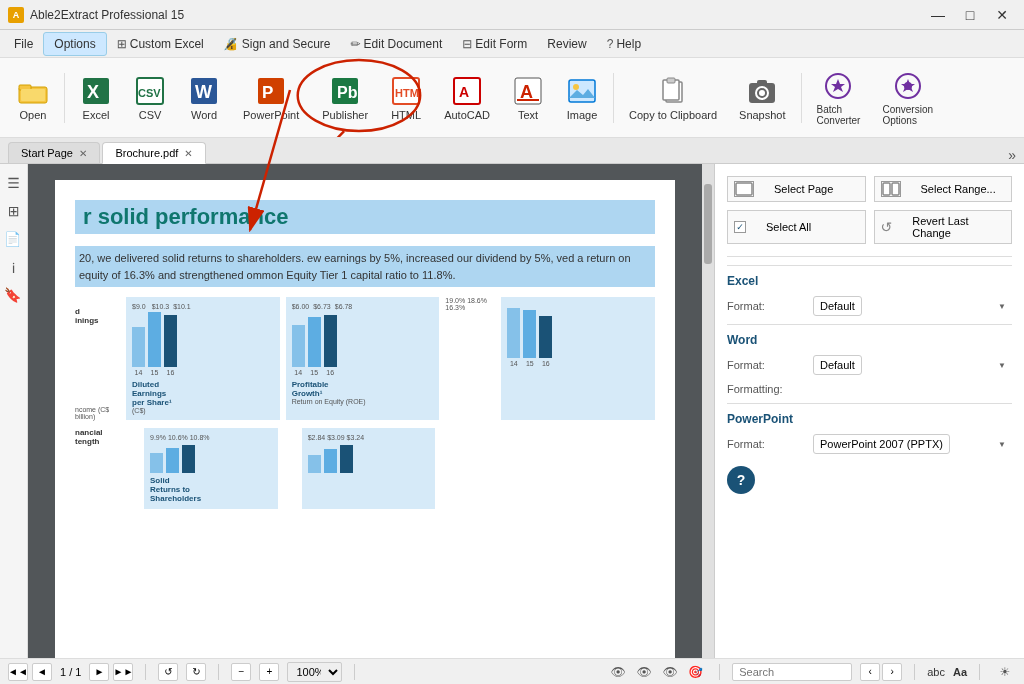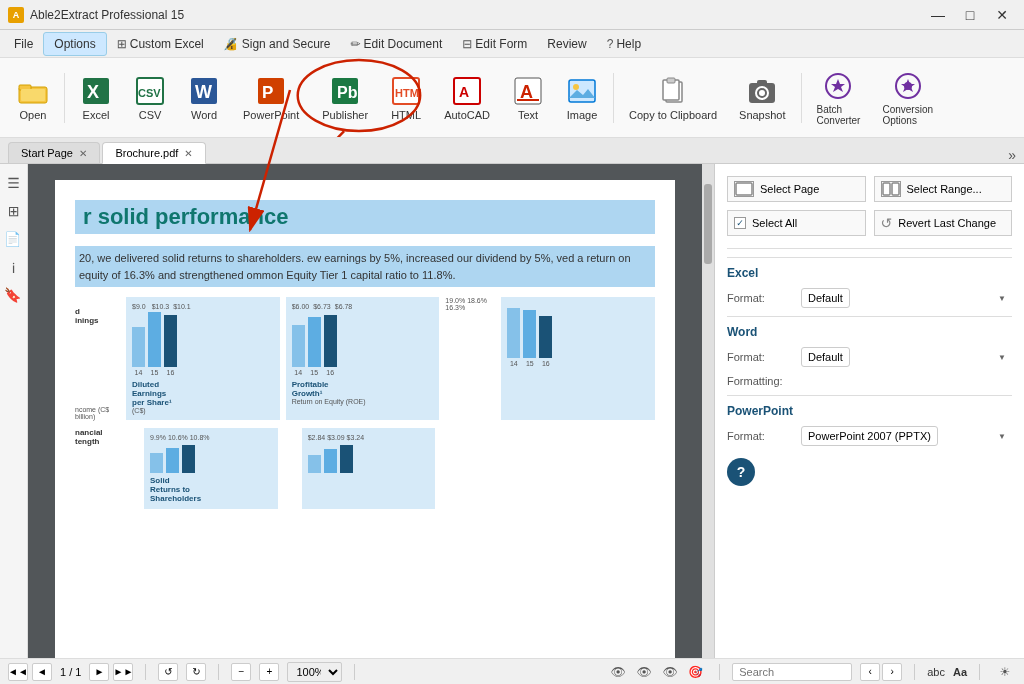--- a/index.html
+++ b/index.html
@@ -43,29 +43,29 @@
     .pdf-body-text { font-size: 11px; color: #333; line-height: 1.5; background: #aed6f1; padding: 4px; margin-bottom: 10px; }
 
     
     .pdf-scrollbar { width: 12px; background: #e0e0e0; display: flex; flex-direction: column; }
     .pdf-scroll-thumb { background: #aaa; height: 80px; margin-top: 20px; border-radius: 3px; width: 8px; margin-left: 2px; }
 
     
     .right-panel { width: 310px; background: white; border-left: 1px solid #ccc; overflow-y: auto; padding: 12px; }
     .panel-section-title { font-size: 12px; font-weight: bold; color: #1a5276; margin-bottom: 8px; margin-top: 4px; }
     .selection-grid { display: grid; grid-template-columns: 1fr 1fr; gap: 8px; margin-bottom: 12px; }
-    .sel-btn { display: flex; align-items: center; gap: 6px; padding: 4px 6px; border: 1px solid #ccc; border-radius: 0; cursor: pointer; font-size: 11px; background: #f9f9f9; }
+    .sel-btn { display: flex; align-items: center; gap: 20px; padding: 4px 6px; border: 1px solid #ccc; border-radius: 0; cursor: pointer; font-size: 11px; background: #f9f9f9; }
     .sel-btn-icon { width: 20px; height: 16px; border: 1px solid #999; background: white; display: flex; align-items: center; justify-content: center; font-size: 8px; }
     .checkbox-icon { width: 12px; height: 12px; border: 1px solid #999; background: white; display: flex; align-items: center; justify-content: center; font-size: 9px; color: #1a5276; }
     .divider { height: 1px; background: #ddd; margin: 8px 0; }
     .ocr-section { margin-bottom: 12px; }
     .radio-item { display: flex; align-items: center; gap: 6px; margin-bottom: 5px; font-size: 11px; cursor: pointer; }
     .radio-dot { width: 12px; height: 12px; border: 1px solid #999; border-radius: 50%; background: white; display: flex; align-items: center; justify-content: center; }
     .radio-dot.selected::after { content: ''; width: 6px; height: 6px; border-radius: 50%; background: #1a5276; }
-    .format-row { display: flex; align-items: center; margin-bottom: 8px; gap: 4px; }
+    .format-row { display: flex; align-items: center; margin-bottom: 8px; gap: 16px; }
     .format-label { font-size: 11px; color: #555; width: 70px; }
     .format-select { flex: 1; padding: 3px 6px; border: 1px solid #ccc; border-radius: 3px; font-size: 11px; background: white; appearance: none; cursor: pointer; position: relative; }
     .select-wrapper { flex: 1; position: relative; }
     .select-wrapper::after { content: '▼'; position: absolute; right: 6px; top: 50%; transform: translateY(-50%); font-size: 8px; color: #666; pointer-events: none; }
     .sub-section { margin-top: 8px; }
 
     
     .status-bar { height: 26px; background: #f0f0f0; border-top: 1px solid #ddd; display: flex; align-items: center; padding: 0 8px; gap: 8px; font-size: 11px; }
     .status-nav { display: flex; align-items: center; gap: 4px; }
     .status-btn { width: 20px; height: 18px; border: 1px solid #ccc; background: white; cursor: pointer; display: flex; align-items: center; justify-content: center; font-size: 10px; border-radius: 2px; }

